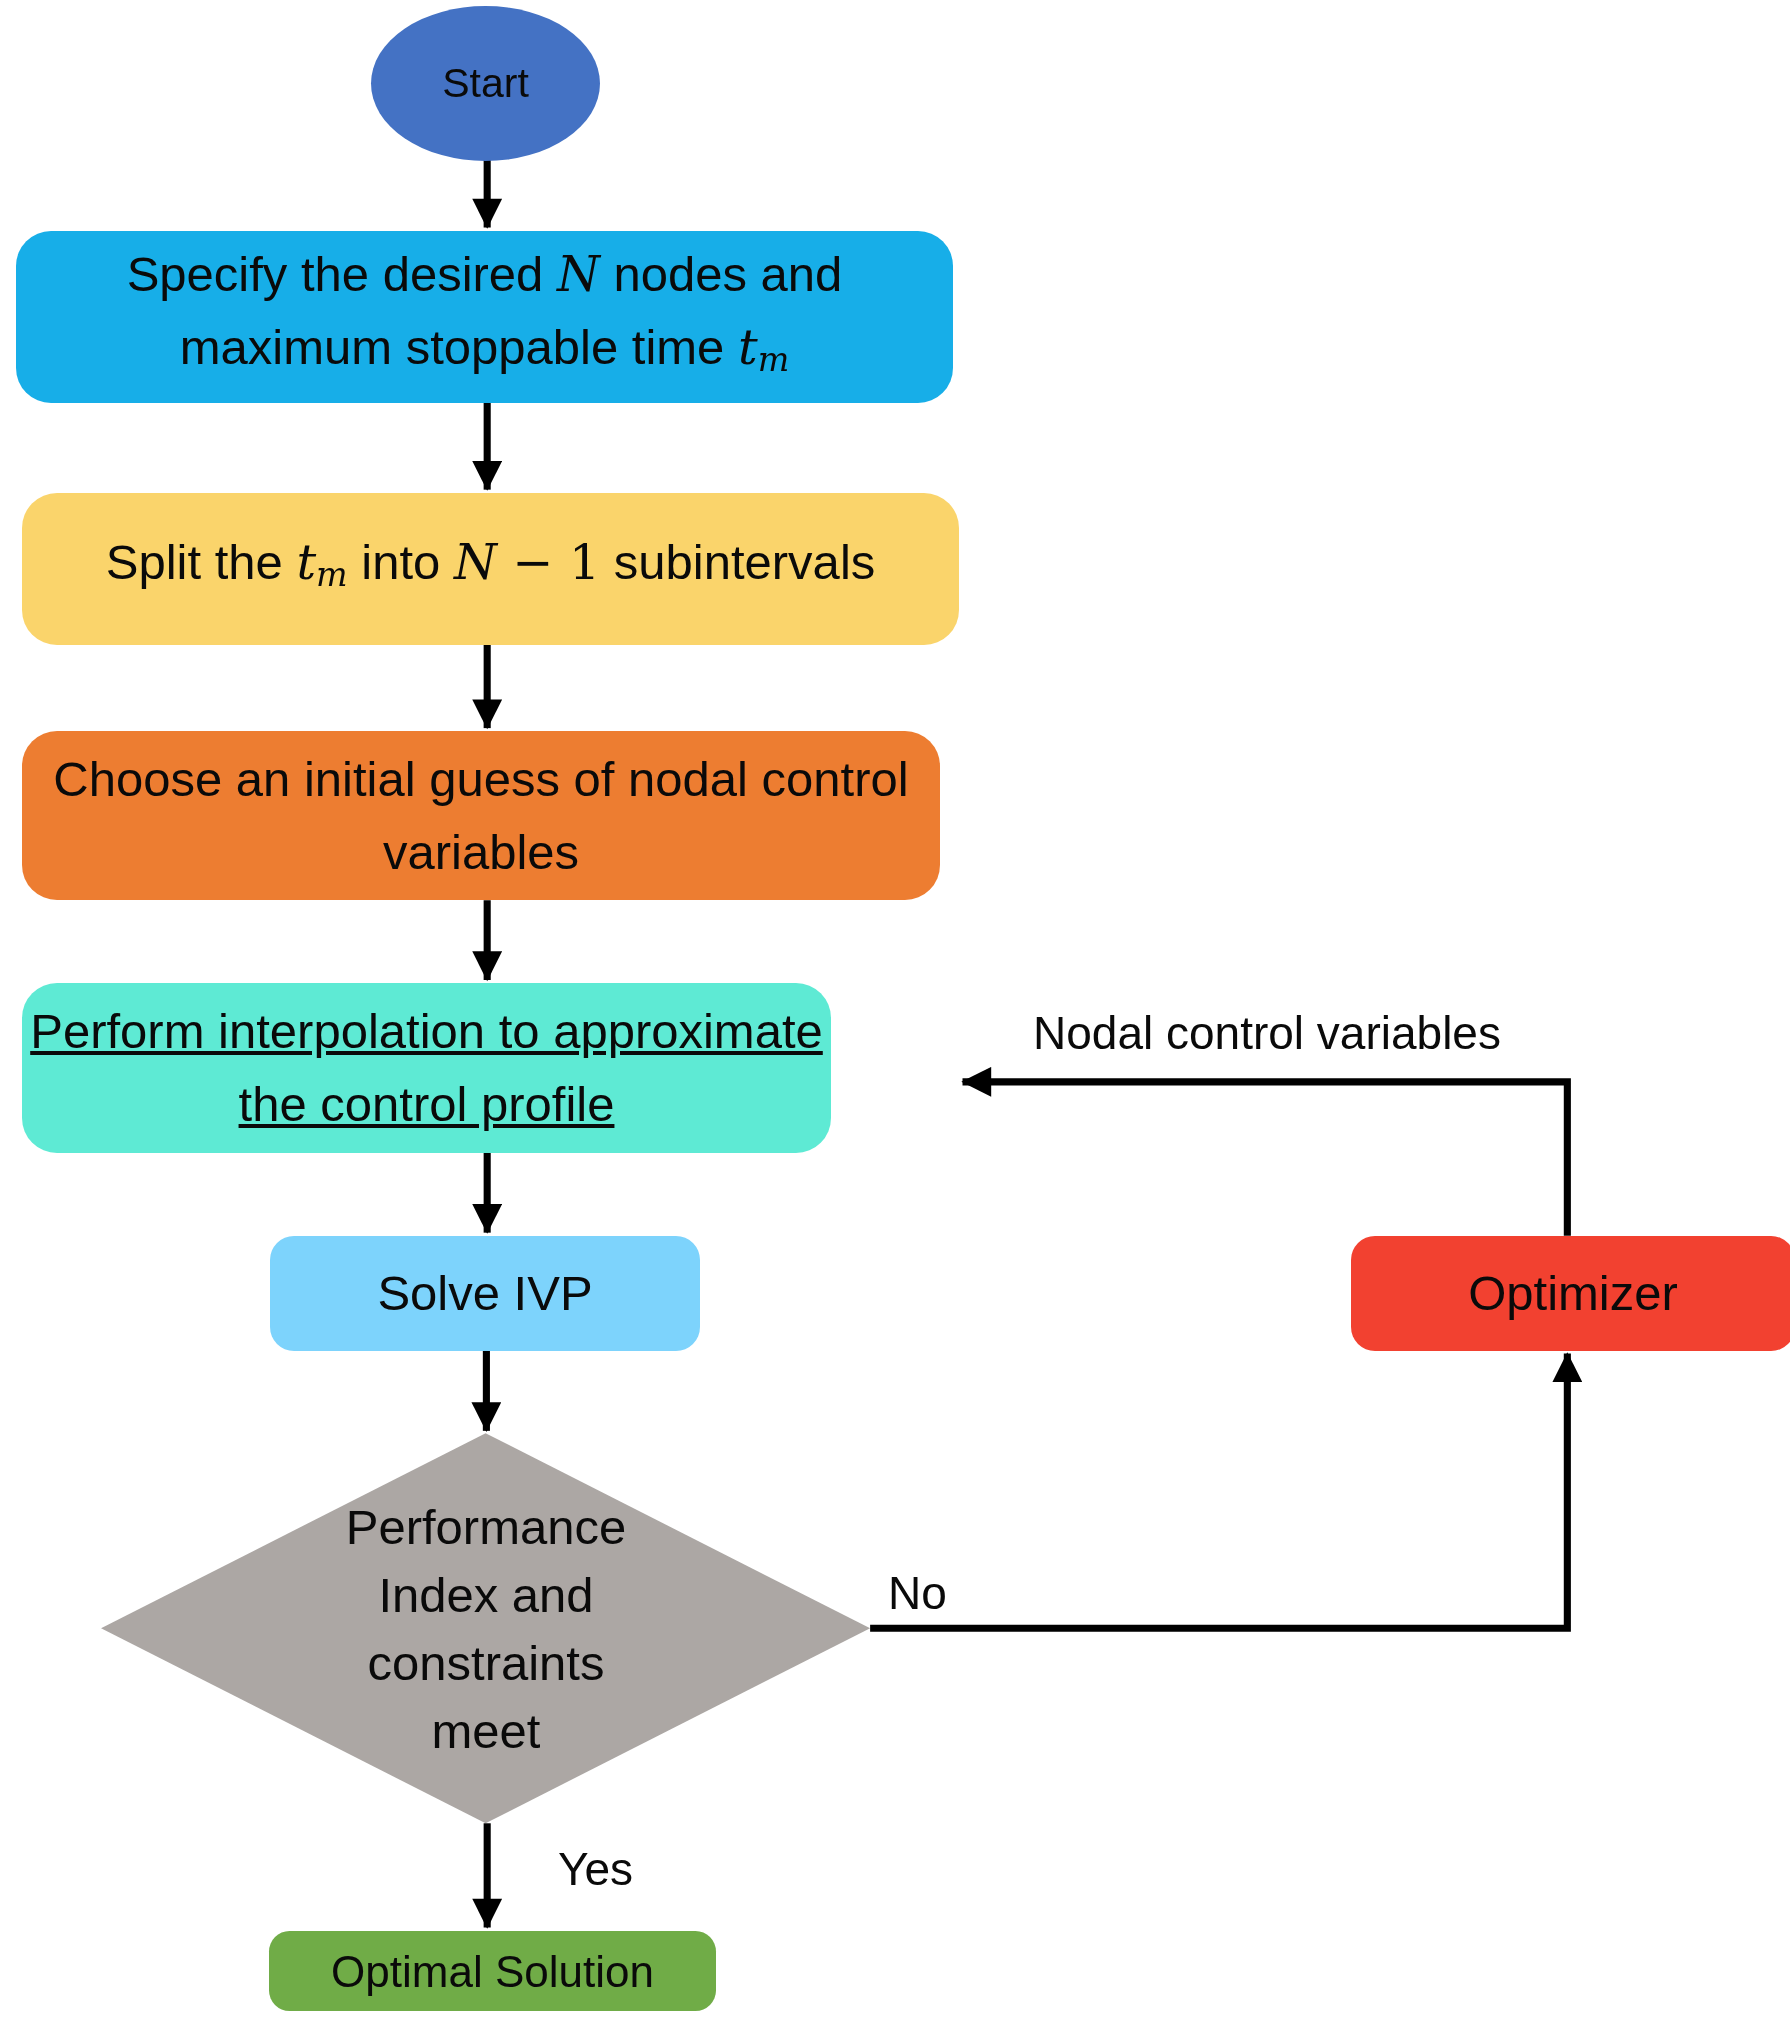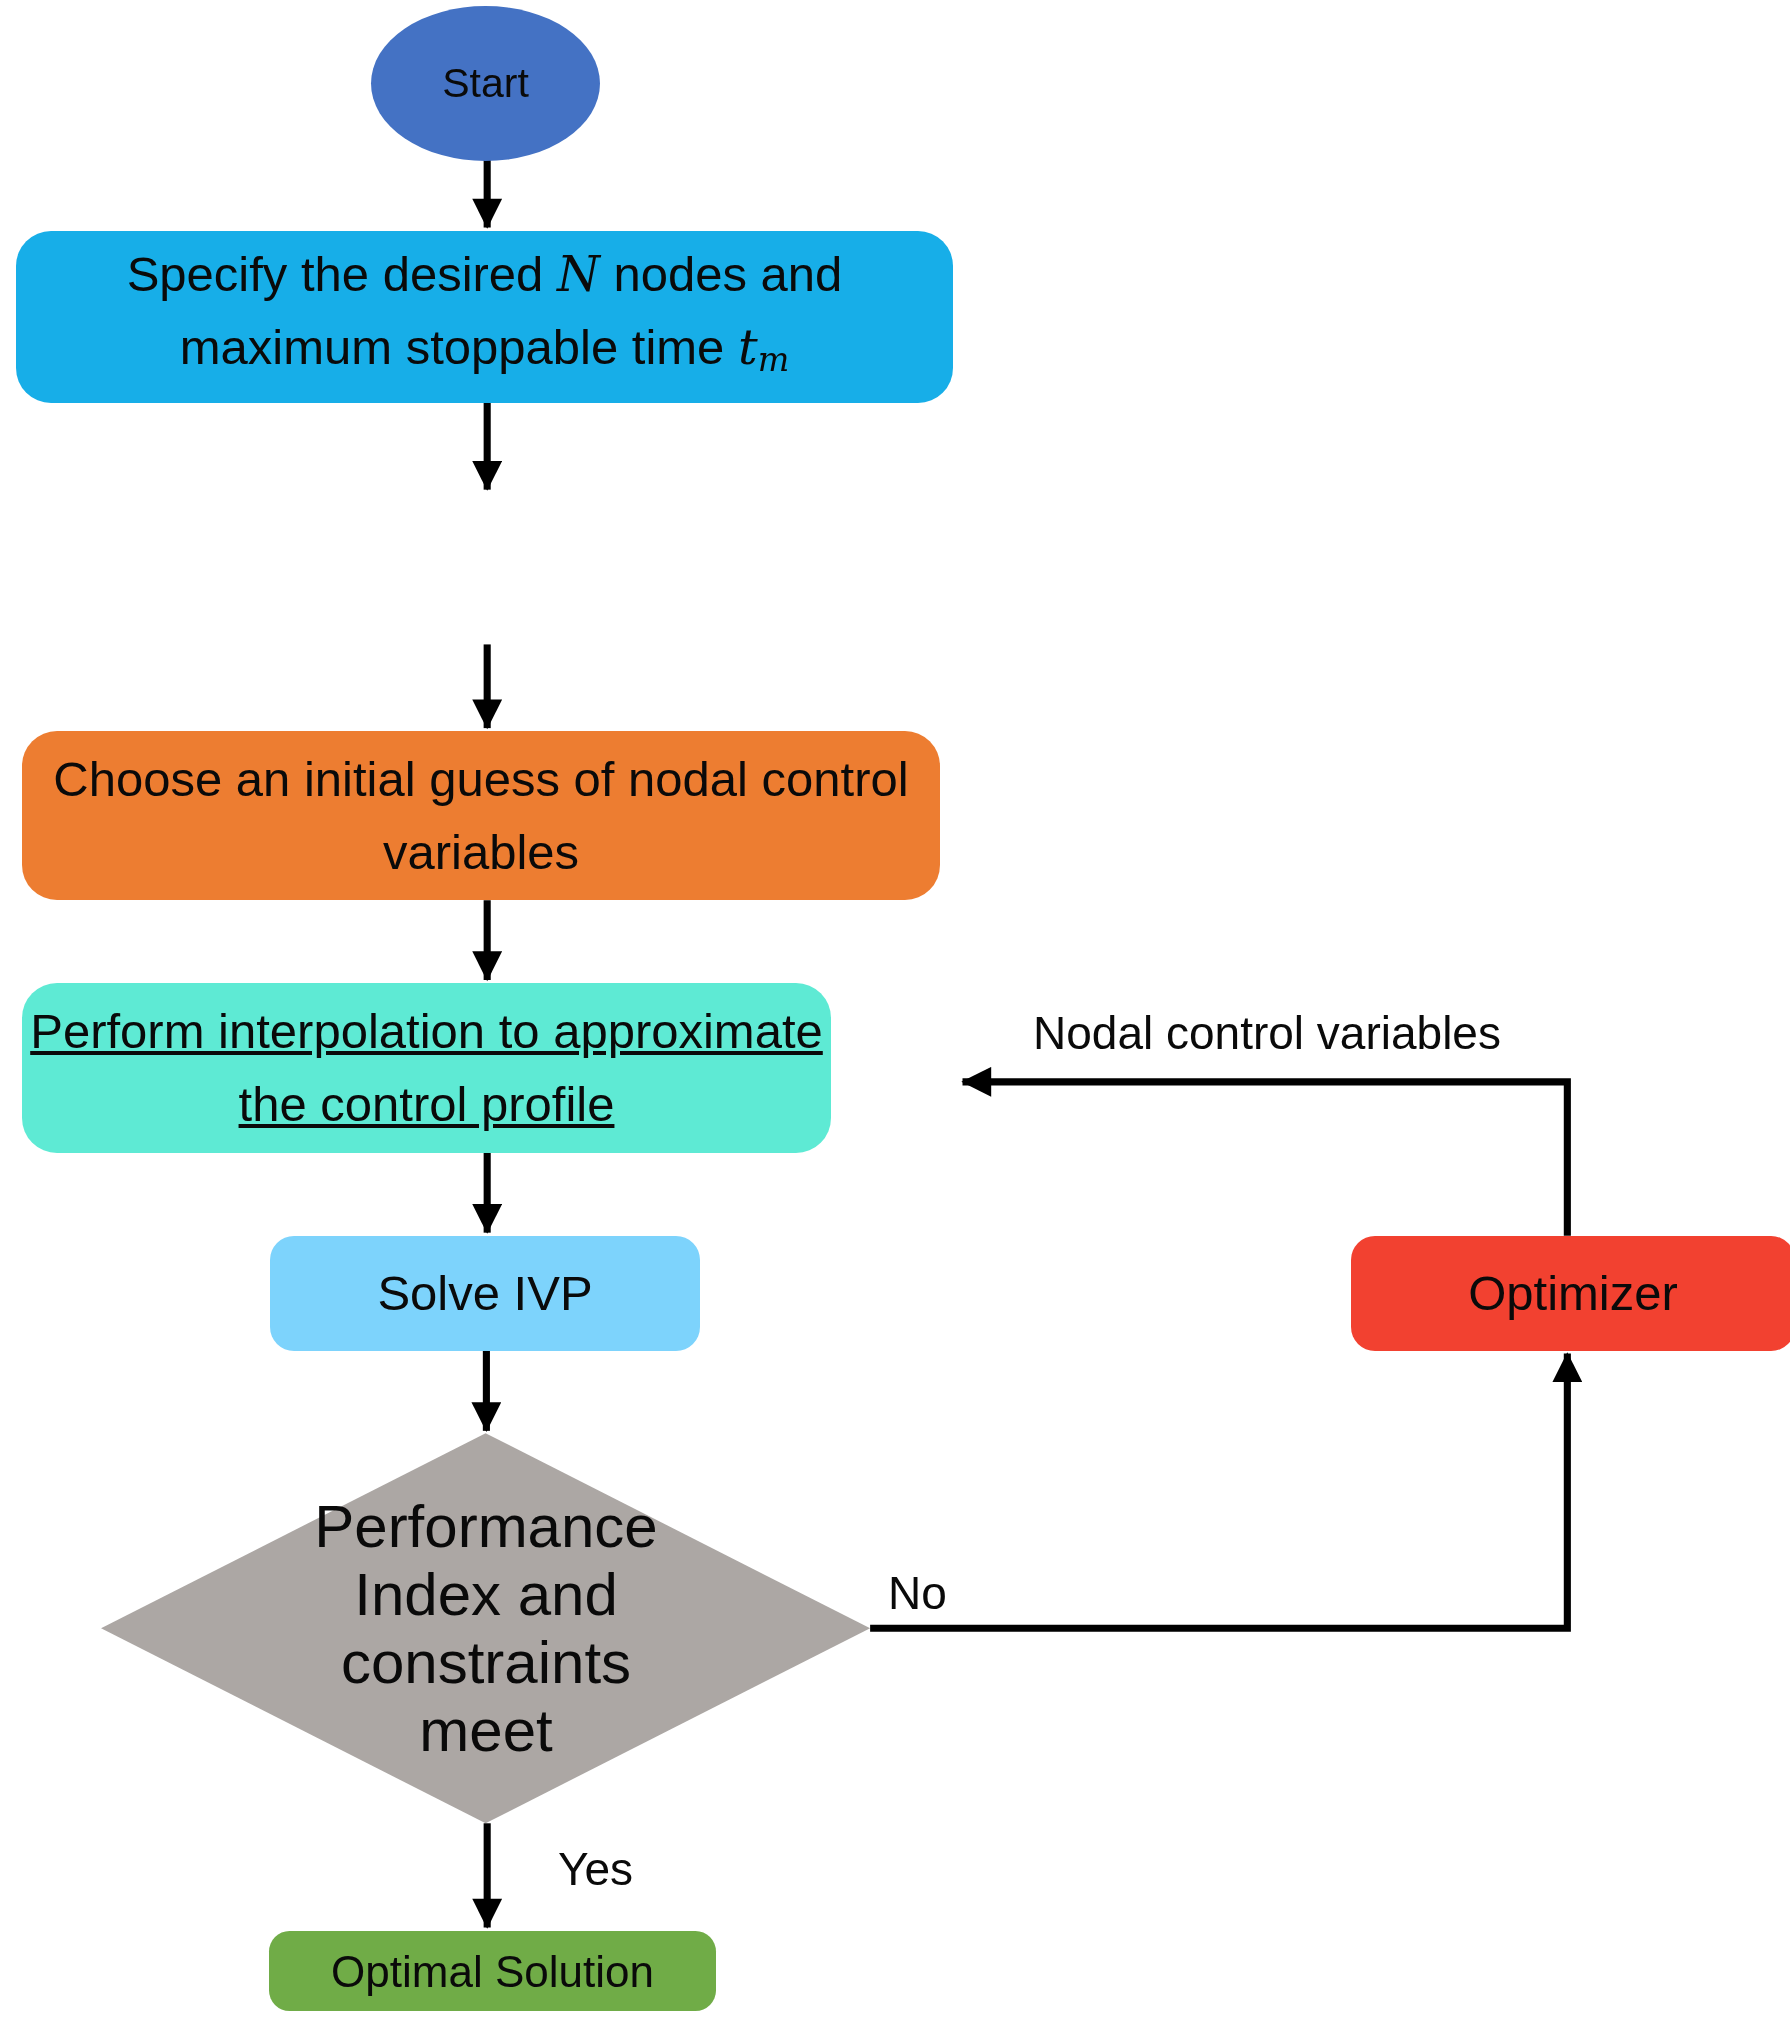--- a/index.html
+++ b/index.html
@@ -21,21 +21,21 @@
   .node-specify{left:16px;top:231px;width:937px;height:172px;background:#17AEE8;}
   .node-split{left:22px;top:493px;width:937px;height:152px;background:#FAD46B;}
   .node-guess{left:22px;top:731px;width:918px;height:169px;background:#ED7D31;}
   .node-interp{left:22px;top:983px;width:809px;height:170px;background:#5eead4;text-decoration:underline;}
   .node-solve{left:270px;top:1236px;width:430px;height:115px;background:#7dd3fc;border-radius:24px;}
   .node-optimizer{left:1351px;top:1236px;width:444px;height:115px;background:#F24130;border-radius:24px;}
   .node-optimal{left:269px;top:1931px;width:447px;height:80px;background:#70AC47;border-radius:20.5px;font-size:44px;}
   .decision-text{
     position:absolute;left:249px;top:1493px;width:474px;height:272px;
     display:flex;flex-direction:column;justify-content:center;align-items:center;
-    text-align:center;font-size:60px;line-height:68px;
+    text-align:center;font-size:49px;line-height:68px;
   }
   .edge-label{position:absolute;font-size:46px;line-height:49px;color:#0a0a0a;}
   .label-loop{left:975px;top:1009px;width:584px;text-align:center;}
   .label-no{left:888px;top:1569px;width:95px;}
   .label-yes{left:558px;top:1845px;width:111px;}
   .math{font-family:"DejaVu Serif",serif;font-style:italic;}
   .math-sub{
     font-family:"DejaVu Serif",serif;font-style:italic;
     font-size:0.68em;vertical-align:-0.22em;
   }
@@ -69,20 +69,23 @@
 
   <div class="node node-start">
     <span>Start</span>
   </div>
 
   <div class="node node-specify round">
     <span class="line"><span>Specify the desired </span><span class="math">N</span><span> nodes and</span></span>
     <span class="line"><span>maximum stoppable time </span><span class="math">t</span><span class="math-sub">m</span></span>
   </div>
 
+  <div class="node node-split round">
+    <span class="line"><span>Split the </span><span class="math">t</span><span class="math-sub">m</span><span> into </span><span class="math">N</span><span class="math-plain"> − 1</span><span> subintervals</span></span>
+  </div>
 
   <div class="node node-guess round">
     <span class="line">Choose an initial guess of nodal control</span>
     <span class="line">variables</span>
   </div>
 
   <div class="node node-interp round">
     <span class="line">Perform interpolation to approximate</span>
     <span class="line">the control profile</span>
   </div>

